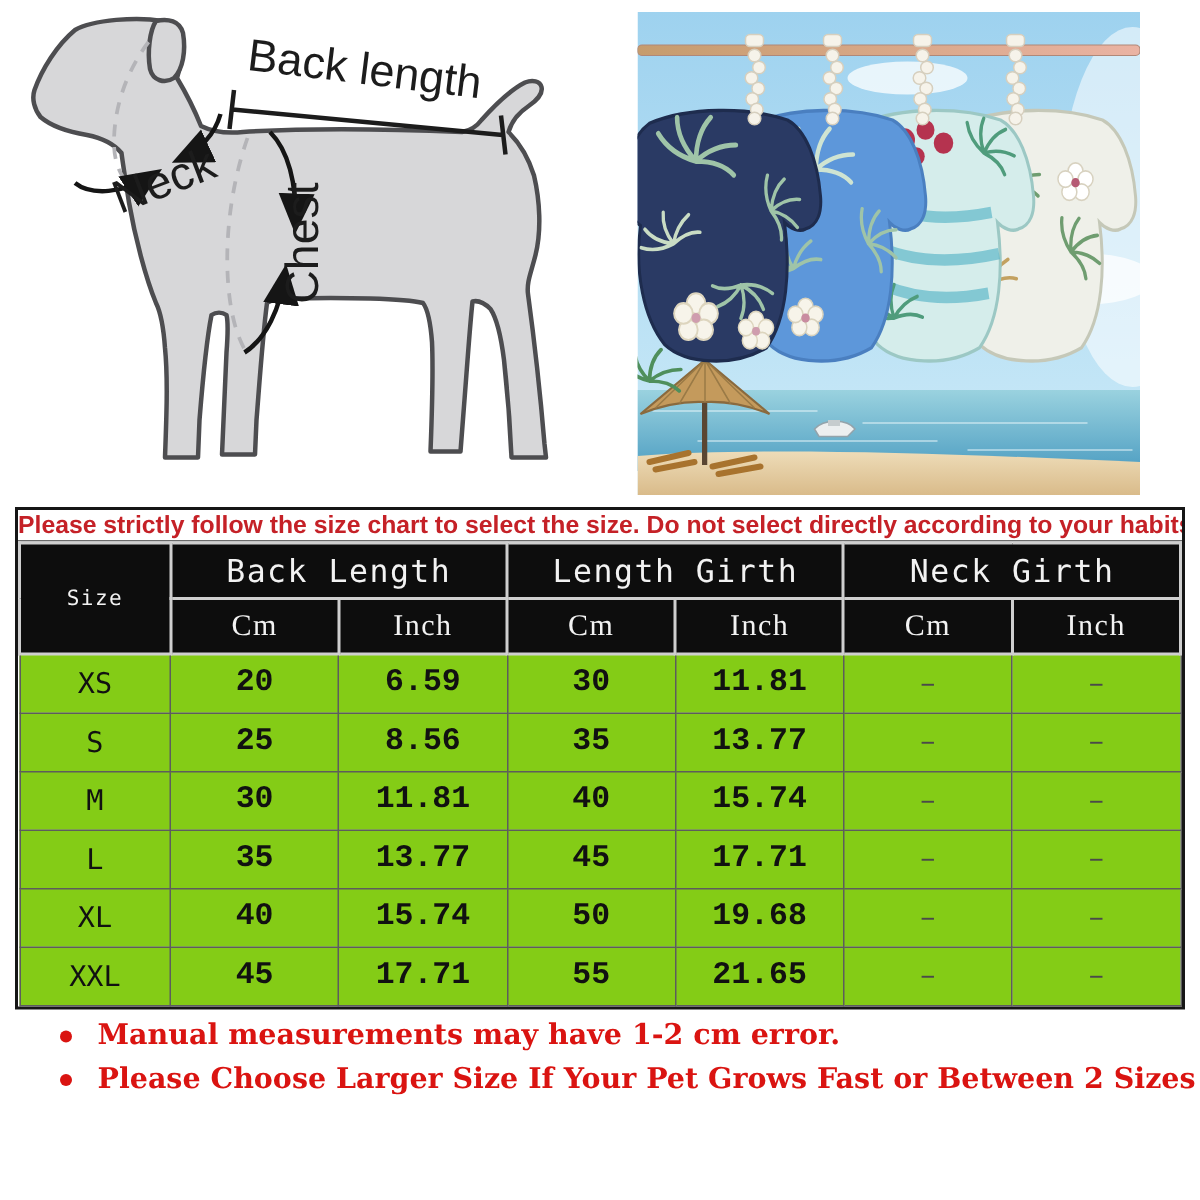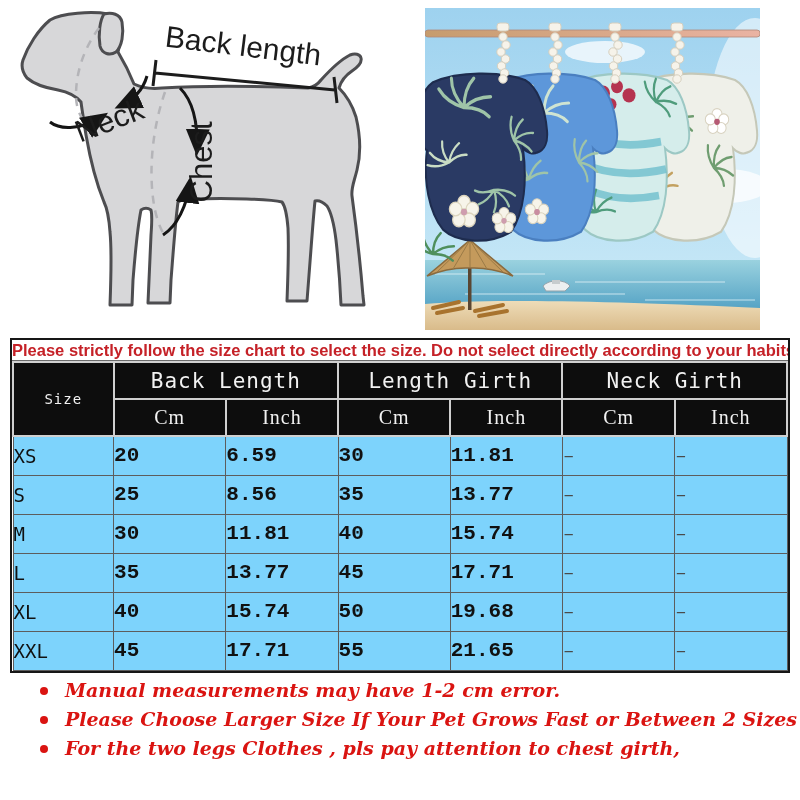--- a/index.html
+++ b/index.html
@@ -31,29 +31,29 @@
   table.size-table { width:100%; border-collapse:collapse; table-layout:fixed; }
   .size-table th {
     background:#0d0d0d; color:#f2f2f2; font-weight:normal;
     font-family:"DejaVu Sans Mono", monospace;
     border:2px solid #cfcfcf; letter-spacing:1px;
   }
   .size-table th.group-th { height:37px; font-size:21px; }
   .size-table th.unit-th  { height:37px; font-size:20px;font-family:Liberation Serif, serif; }
   .size-table th.size-th  { font-size:14px; }
   .size-table td {
-    border:1.6px solid #5d5d5d; text-align:left; height:39px;
-    background:#7dd3fc; color:#111;
+    border:1.6px solid #5d5d5d; text-align:center; height:39px;
+    background:#84cc16; color:#111;
   }
   .size-table td.size-cell { font-family:"DejaVu Sans Mono", monospace; font-size:19px; }
   .size-table td.val-cell  { font-family:Liberation Mono, monospace; font-size:21px; font-weight:600; }
   .size-table td.dash-cell { color:#4a4a4a; font-weight:normal; font-size:19px; }
 
   
-  .notes { position:absolute; left:0; top:676px; width:656px;font-style:italic; }
+  .notes { position:absolute; left:0; top:676px; width:656px; }
   .note-line {
     position:relative; padding-left:65px; height:29px; line-height:29px;
     color:#da1411; font-family:"DejaVu Serif", serif; font-weight:bold;
     font-size:19px; white-space:nowrap;
   }
   .note-line .bullet {
     position:absolute; left:40px; top:11px; width:8px; height:8px;
     border-radius:50%; background:#da1411;
   }
 </style>
@@ -346,19 +346,15 @@
 
   <div class="notes">
     <div class="note-line">
       <span class="bullet"></span>
       <span>Manual measurements may have 1-2 cm error.</span>
     </div>
     <div class="note-line">
       <span class="bullet"></span>
       <span>Please Choose Larger Size If Your Pet Grows Fast or Between 2 Sizes</span>
     </div>
-    <div class="note-line">
-      <span class="bullet"></span>
-      <span>For the two legs Clothes , pls pay attention to chest girth,</span>
-    </div>
   </div>
 
 </div>
 
 </body></html>

